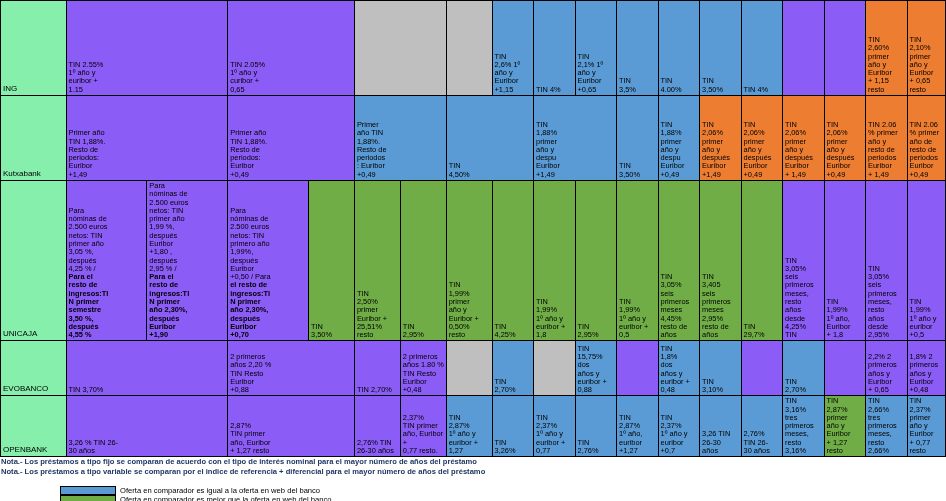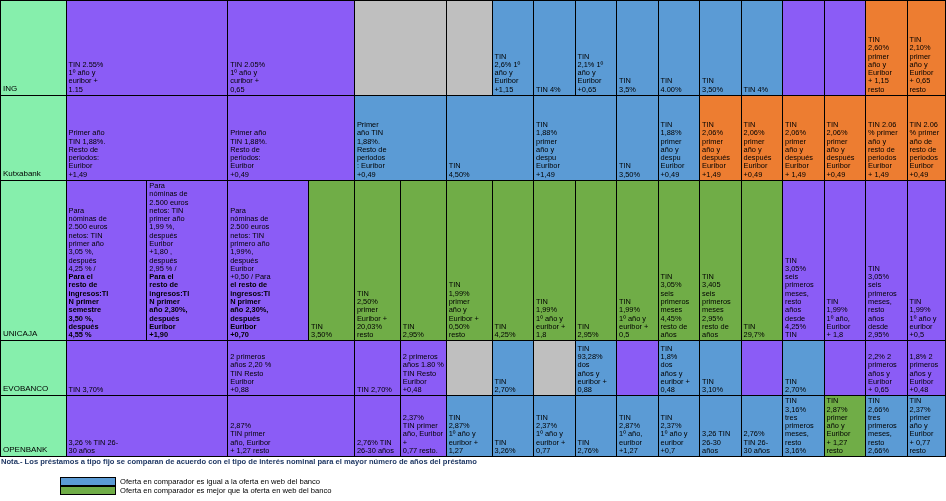--- a/index.html
+++ b/index.html
@@ -124,21 +124,21 @@
           <td class="c-orange"><span>TIN</span><br><span>2,06%</span><br><span>primer</span><br><span>año y</span><br><span>después</span><br><span>Euribor</span><br><span>+0,49</span></td>
           <td class="c-orange"><span>TIN 2.06</span><br><span>% primer</span><br><span>año y</span><br><span>resto de</span><br><span>periodos</span><br><span>Euribor</span><br><span>+ 1,49</span></td>
           <td class="c-orange"><span>TIN 2.06</span><br><span>% primer</span><br><span>año de</span><br><span>resto de</span><br><span>periodos</span><br><span>Euribor</span><br><span>+0,49</span></td>
         </tr>
         <tr style="height: 160px;">
           <td class="bankname">UNICAJA</td>
           <td class="c-white"><span>Para</span><br><span>nóminas de</span><br><span>2.500 euros</span><br><span>netos: TIN</span><br><span>primer año</span><br><span>3,05 %,</span><br><span>después</span><br><span>4,25 % /</span><br><span class="bold">Para el</span><br><span class="bold">resto de</span><br><span class="bold">ingresos:TI</span><br><span class="bold">N primer</span><br><span class="bold">semestre</span><br><span class="bold">3,50 %,</span><br><span class="bold">después</span><br><span class="bold">4,55 %</span></td>
           <td class="c-white"><span>Para</span><br><span>nóminas de</span><br><span>2.500 euros</span><br><span>netos: TIN</span><br><span>primer año</span><br><span>1,99 %,</span><br><span>después</span><br><span>Euribor</span><br><span>+1,80 ,</span><br><span>después</span><br><span>2,95 % /</span><br><span class="bold">Para el</span><br><span class="bold">resto de</span><br><span class="bold">ingresos:TI</span><br><span class="bold">N primer</span><br><span class="bold">año 2,30%,</span><br><span class="bold">después</span><br><span class="bold">Euribor</span><br><span class="bold">+1,90</span></td>
           <td class="c-white"><span>Para</span><br><span>nóminas de</span><br><span>2.500 euros</span><br><span>netos: TIN</span><br><span>primero año</span><br><span>1,99%,</span><br><span>después</span><br><span>Euribor</span><br><span>+0,50 / Para</span><br><span class="bold">el resto de</span><br><span class="bold">ingresos:TI</span><br><span class="bold">N primer</span><br><span class="bold">año 2,30%,</span><br><span class="bold">después</span><br><span class="bold">Euribor</span><br><span class="bold">+0,70</span></td>
           <td class="c-green"><span>TIN</span><br><span>3,50%</span></td>
-          <td class="c-green"><span>TIN</span><br><span>2,50%</span><br><span>primer</span><br><span>Euribor +</span><br><span>20,03%</span><br><span>resto</span></td>
+          <td class="c-green"><span>TIN</span><br><span>2,50%</span><br><span>primer</span><br><span>Euribor +</span><br><span>25,51%</span><br><span>resto</span></td>
           <td class="c-green"><span>TIN</span><br><span>2,95%</span></td>
           <td class="c-green"><span>TIN</span><br><span>1,99%</span><br><span>primer</span><br><span>año y</span><br><span>Euribor +</span><br><span>0,50%</span><br><span>resto</span></td>
           <td class="c-green"><span>TIN</span><br><span>4,25%</span></td>
           <td class="c-green"><span>TIN</span><br><span>1,99%</span><br><span>1º año y</span><br><span>euribor +</span><br><span>1,8</span></td>
           <td class="c-green"><span>TIN</span><br><span>2,95%</span></td>
           <td class="c-green"><span>TIN</span><br><span>1,99%</span><br><span>1º año y</span><br><span>euribor +</span><br><span>0,5</span></td>
           <td class="c-green"><span>TIN</span><br><span>3,05%</span><br><span>seis</span><br><span>primeros</span><br><span>meses</span><br><span>4,45%</span><br><span>resto de</span><br><span>años</span></td>
           <td class="c-green"><span>TIN</span><br><span>3,405</span><br><span>seis</span><br><span>primeros</span><br><span>meses</span><br><span>2,95%</span><br><span>resto de</span><br><span>años</span></td>
           <td class="c-green"><span>TIN</span><br><span>29,7%</span></td>
           <td class="c-white"><span>TIN</span><br><span>3,05%</span><br><span>seis</span><br><span>primeros</span><br><span>meses,</span><br><span>resto</span><br><span>años</span><br><span>desde</span><br><span>4,25%</span><br><span>TIN</span></td>
@@ -148,21 +148,21 @@
         </tr>
         <tr style="height: 55px;">
           <td class="bankname">EVOBANCO</td>
           <td class="c-white" colspan="2"><span>TIN 3,70%</span></td>
           <td class="c-white" colspan="2"><span>2 primeros</span><br><span>años 2,20 %</span><br><span>TIN Resto</span><br><span>Euribor</span><br><span>+0,88</span></td>
           <td class="c-white"><span>TIN 2,70%</span></td>
           <td class="c-white"><span>2 primeros</span><br><span>años 1.80 %</span><br><span>TIN Resto</span><br><span>Euribor</span><br><span>+0,48</span></td>
           <td class="c-gray"><span></span></td>
           <td class="c-blue"><span>TIN</span><br><span>2,70%</span></td>
           <td class="c-gray"><span></span></td>
-          <td class="c-blue"><span>TIN</span><br><span>93,28%</span><br><span>dos</span><br><span>años y</span><br><span>euribor +</span><br><span>0,88</span></td>
+          <td class="c-blue"><span>TIN</span><br><span>15,75%</span><br><span>dos</span><br><span>años y</span><br><span>euribor +</span><br><span>0,88</span></td>
           <td class="c-white"><span></span></td>
           <td class="c-blue"><span>TIN</span><br><span>1,8%</span><br><span>dos</span><br><span>años y</span><br><span>euribor +</span><br><span>0,48</span></td>
           <td class="c-blue"><span>TIN</span><br><span>3,10%</span></td>
           <td class="c-white"><span></span></td>
           <td class="c-blue"><span>TIN</span><br><span>2,70%</span></td>
           <td class="c-white"><span></span></td>
           <td class="c-white"><span>2,2% 2</span><br><span>primeros</span><br><span>años y</span><br><span>Euribor</span><br><span>+ 0,65</span></td>
           <td class="c-white"><span>1,8% 2</span><br><span>primeros</span><br><span>años y</span><br><span>Euribor</span><br><span>+0,48</span></td>
         </tr>
         <tr style="height: 55px;">
@@ -182,20 +182,21 @@
           <td class="c-blue"><span>TIN</span><br><span>3,16%</span><br><span>tres</span><br><span>primeros</span><br><span>meses,</span><br><span>resto</span><br><span>3,16%</span></td>
           <td class="c-green"><span>TIN</span><br><span>2,87%</span><br><span>primer</span><br><span>año y</span><br><span>Euribor</span><br><span>+ 1,27</span><br><span>resto</span></td>
           <td class="c-blue"><span>TIN</span><br><span>2,66%</span><br><span>tres</span><br><span>primeros</span><br><span>meses,</span><br><span>resto</span><br><span>2,66%</span></td>
           <td class="c-blue"><span>TIN</span><br><span>2,37%</span><br><span>primer</span><br><span>año y</span><br><span>Euribor</span><br><span>+ 0,77</span><br><span>resto</span></td>
         </tr>
       </tbody>
   </table>
 
   <div>
     <div class="notes">Nota.- Los préstamos a tipo fijo se comparan de acuerdo con el tipo de interés nominal para el mayor número de años del préstamo</div>
+    <div class="notes">Nota.- Los préstamos a tipo variable se comparan por el indice de referencia + diferencial para el mayor número de años del préstamo</div>
   </div>
 
   <table class="legend">
     <tbody>
         <tr>
           <td>
             <div class="swatch" style="background: rgb(91, 155, 213);"></div>
           </td>
           <td class="lbl">Oferta en comparador es igual a la oferta en web del banco</td>
         </tr>

